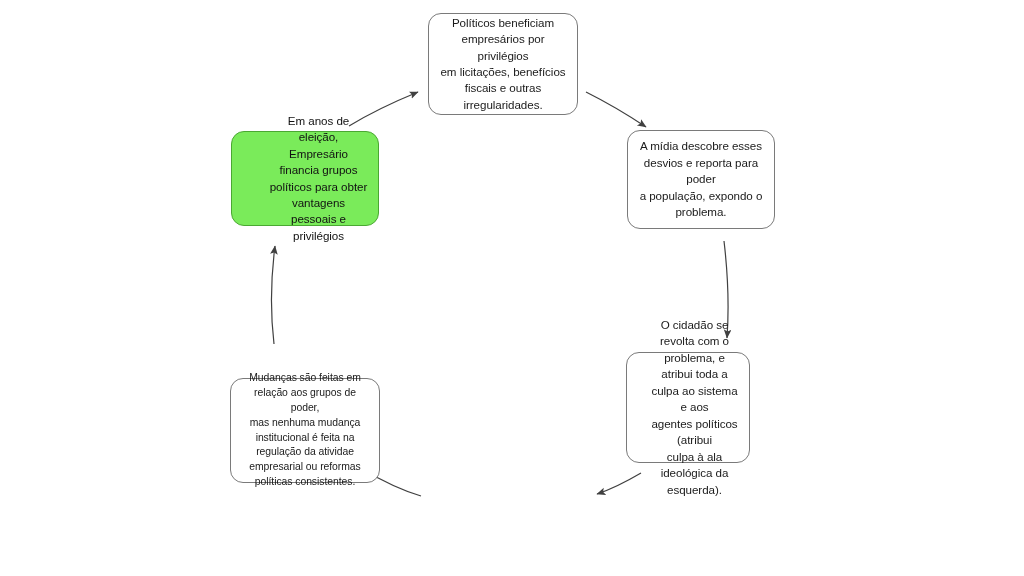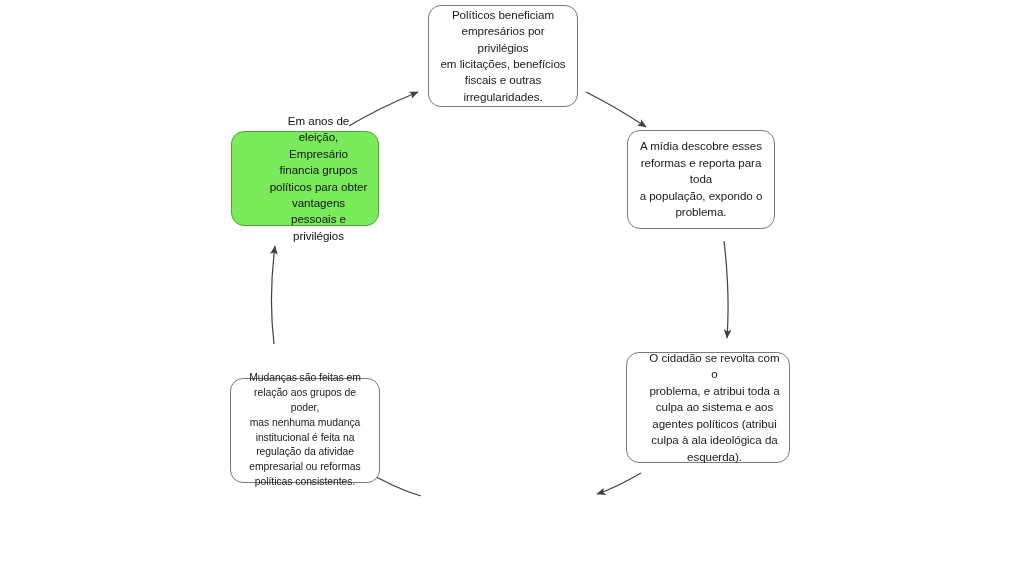--- a/index.html
+++ b/index.html
@@ -73,36 +73,36 @@
 
     <path d="M724,241 C728,275 729,310 727,338" fill="none" stroke="#404040" stroke-width="1.2" marker-end="url(#arrowhead)"></path>
 
     <path d="M641,473 C624,483 609,490 597,494" fill="none" stroke="#404040" stroke-width="1.2" marker-end="url(#arrowhead)"></path>
 
     <path d="M421,496 C404,491 384,482 362,469" fill="none" stroke="#404040" stroke-width="1.2" marker-end="url(#arrowhead)"></path>
 
     <path d="M274,344 C270,310 271,277 275,246" fill="none" stroke="#404040" stroke-width="1.2" marker-end="url(#arrowhead)"></path>
   </svg>
 
-  <div class="node" style="left:428px; top:5px; width:150px; height:102px;">
+  <div class="node" style="left:428px; top:13px; width:150px; height:102px;">
     <span class="node-text">Políticos beneficiam
 empresários por privilégios
 em licitações, benefícios
 fiscais e outras
 irregularidades.</span>
   </div>
 
   <div class="node" style="left:627px; top:130px; width:148px; height:99px;">
     <span class="node-text">A mídia descobre esses
-reformas e reporta para toda
+desvios e reporta para poder
 a população, expondo o
 problema.</span>
   </div>
 
-  <div class="node" style="left:626px; top:352px; width:164px; height:111px;padding-left:22px;">
+  <div class="node" style="left:626px; top:352px; width:124px; height:111px;padding-left:22px;">
     <span class="node-text">O cidadão se revolta com o
 problema, e atribui toda a
 culpa ao sistema e aos
 agentes políticos (atribui
 culpa à ala ideológica da
 esquerda).</span>
   </div>
 
 
   <div class="node" style="left:230px; top:355px; width:150px; height:105px; font-size:10.4px;margin-top:23px;">

